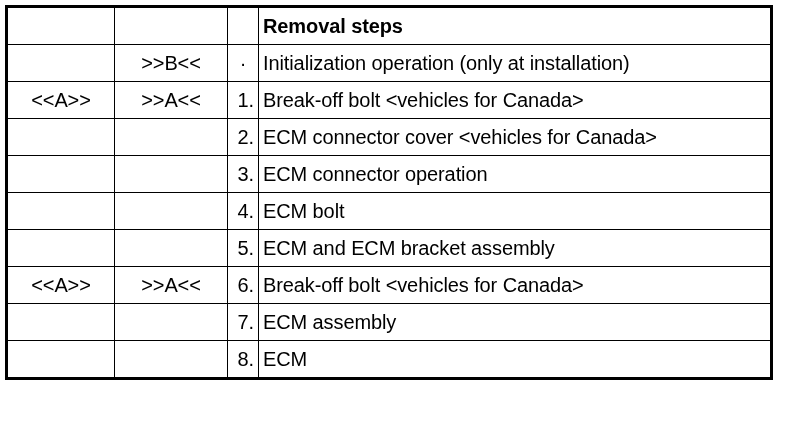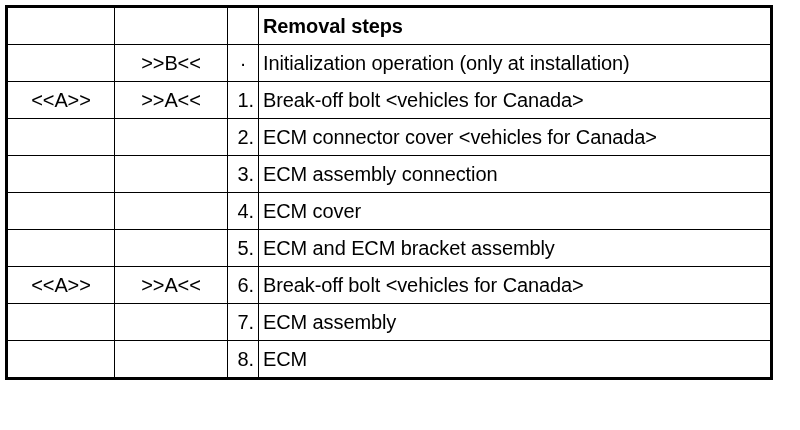--- a/index.html
+++ b/index.html
@@ -134,28 +134,28 @@
         <td class="cell-marker"></td>
         <td class="cell-marker"></td>
         <td class="cell-num">2.</td>
         <td class="cell-step">ECM connector cover &lt;vehicles for Canada&gt;</td>
       </tr>
 
       <tr class="data-row">
         <td class="cell-marker"></td>
         <td class="cell-marker"></td>
         <td class="cell-num">3.</td>
-        <td class="cell-step">ECM assembly connection</td>
+        <td class="cell-step">ECM connector operation</td>
       </tr>
 
       <tr class="data-row">
         <td class="cell-marker"></td>
         <td class="cell-marker"></td>
         <td class="cell-num">4.</td>
-        <td class="cell-step">ECM cover</td>
+        <td class="cell-step">ECM bolt</td>
       </tr>
 
       <tr class="data-row">
         <td class="cell-marker"></td>
         <td class="cell-marker"></td>
         <td class="cell-num">5.</td>
         <td class="cell-step">ECM and ECM bracket assembly</td>
       </tr>
 
       <tr class="data-row marker-row">

